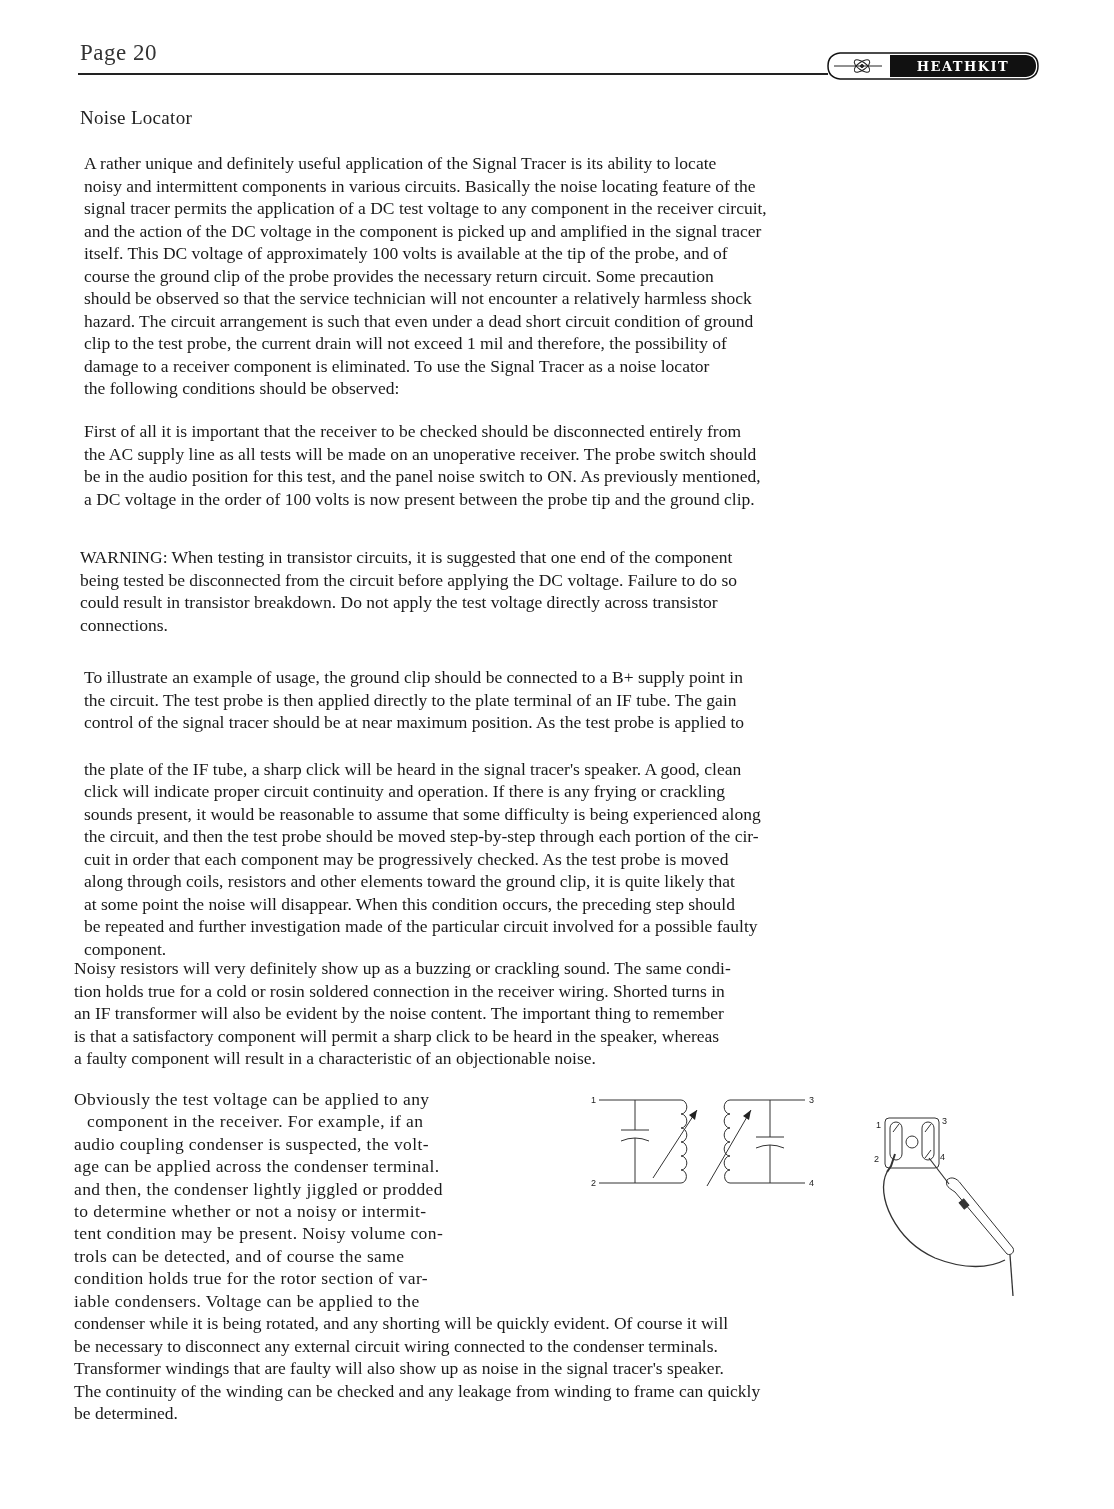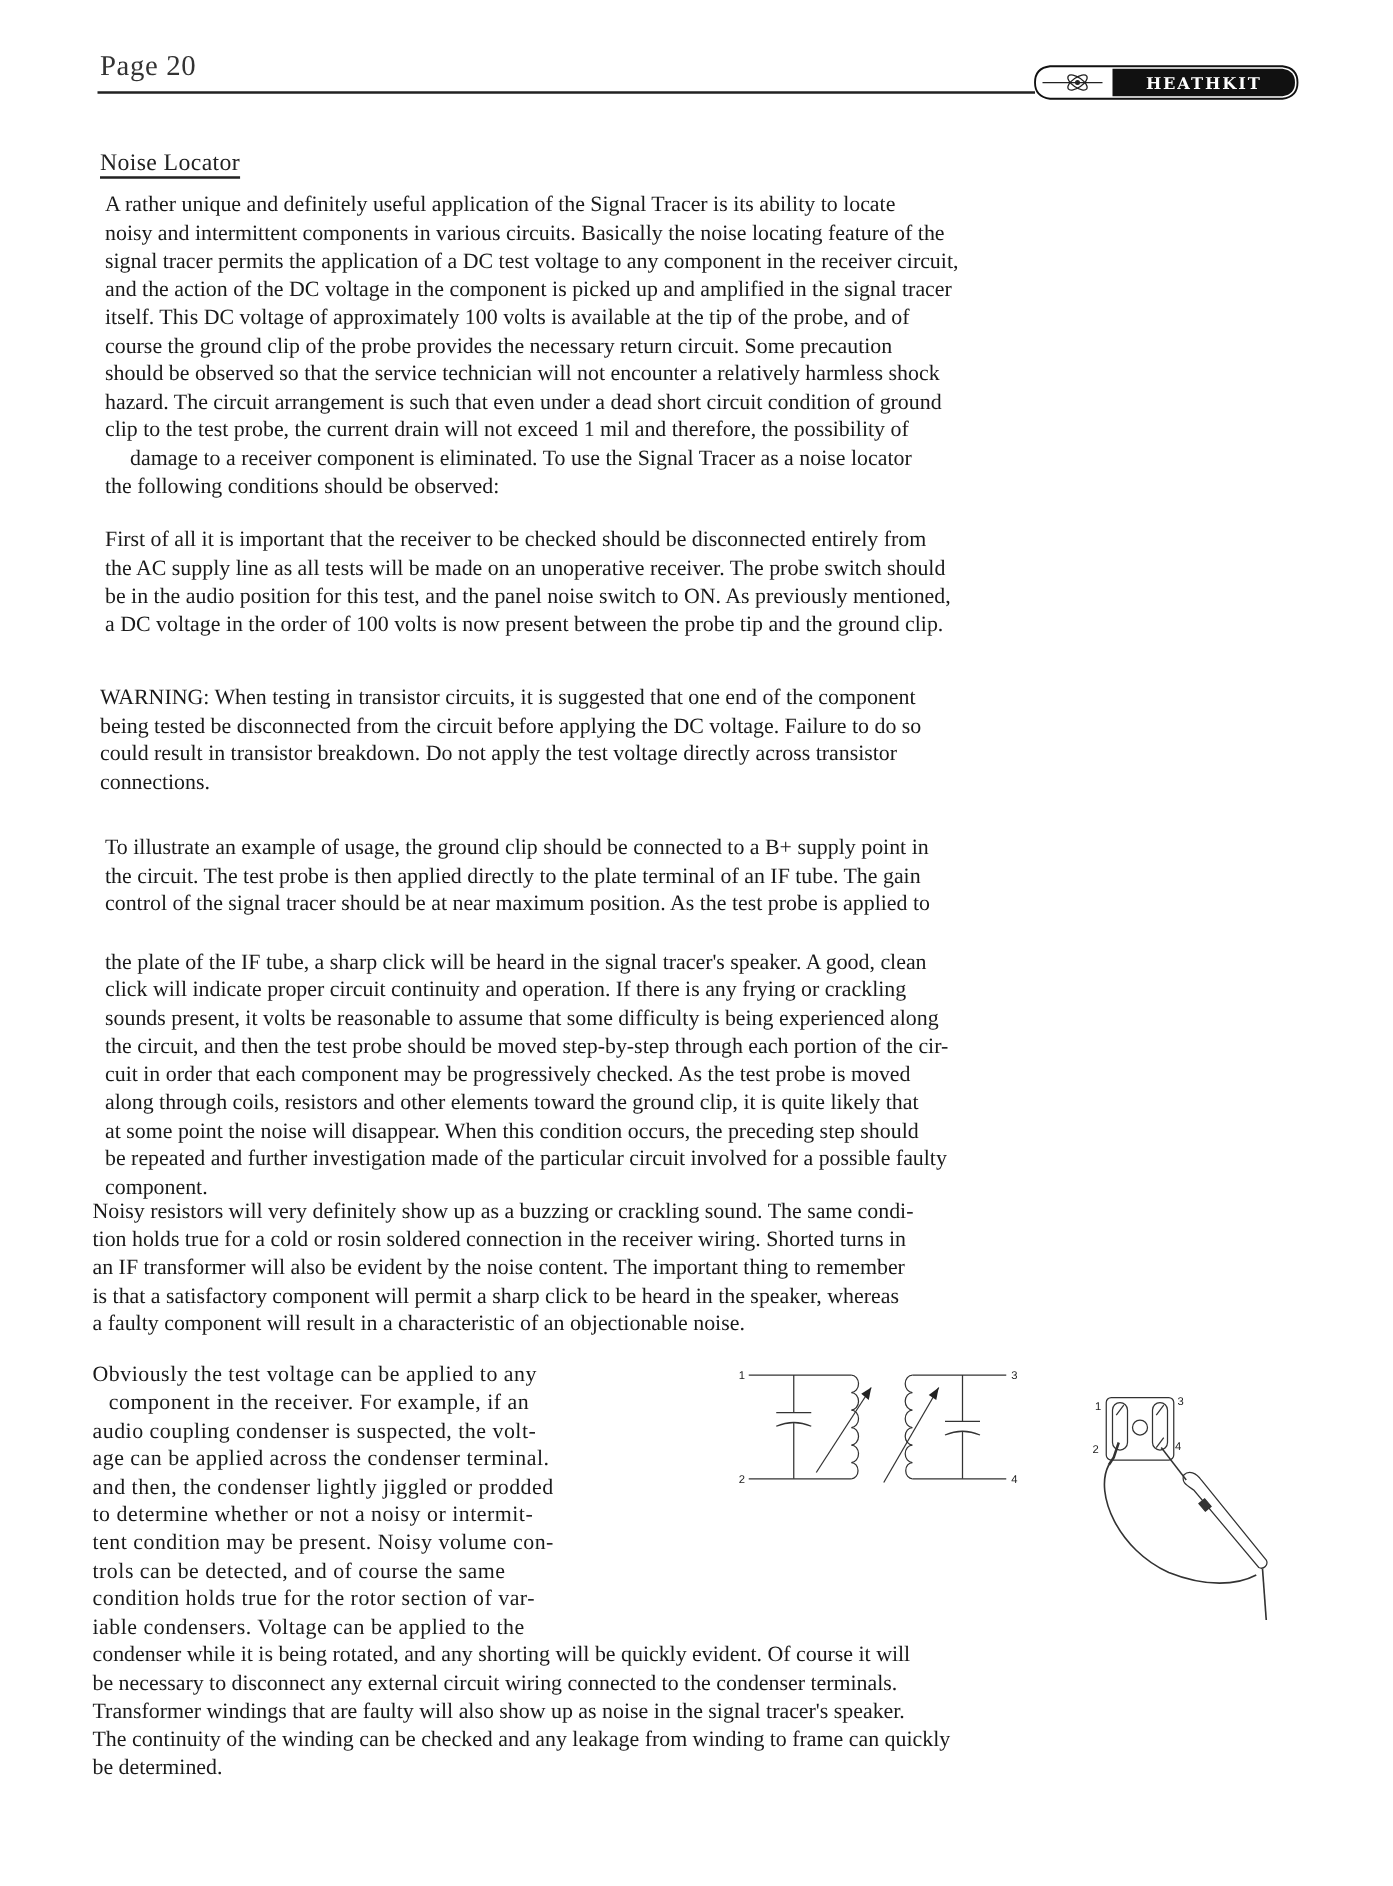--- a/index.html
+++ b/index.html
@@ -1,22 +1,22 @@
 <!DOCTYPE html>
 <html><head>
 <meta charset="utf-8">
 <style>
   html, body { margin: 0; padding: 0; background: #ffffff; }
   body { width: 1114px; height: 1509px; position: relative; overflow: hidden;
          font-family: "Liberation Serif", "DejaVu Serif", serif; color: #1a1a1a; }
   .page-num { position: absolute; left: 80px; top: 40px; font-size: 23px; color: #333; letter-spacing: 0.5px; }
   .header-rule { position: absolute; left: 78px; top: 73px; width: 750px; height: 2px; background: #222; }
   .logo { position: absolute; left: 826px; top: 50px; width: 214px; height: 32px; }
-  .heading { position: absolute; left: 80px; top: 120px; font-size: 19px; color: #222;
-             text-decoration: underline; text-underline-offset: 5px; text-decoration-thickness: 1.5px; letter-spacing: 0.3px; }
+  .heading { position: absolute; left: 80px; top: 107px; font-size: 19px; color: #222;
+             text-underline-offset: 5px; text-decoration-thickness: 1.5px; letter-spacing: 0.3px; }
   .para { position: absolute; left: 84px; width: 952px; }
   .para .ln { display: block; height: 22.5px; line-height: 22.5px; font-size: 17.5px;
               text-align: justify; text-align-last: justify; white-space: nowrap; overflow: visible; }
   .para .ln.last { text-align-last: left; }
   .col-para { position: absolute; left: 74px; width: 476px; }
   .col-para .ln { display: block; height: 22.4px; line-height: 22.4px; font-size: 17.5px;
                   text-align: justify; text-align-last: justify; white-space: nowrap; letter-spacing: 0.4px; }
   .figure { position: absolute; }
   .fig-label { font-family: "Liberation Sans", sans-serif; font-size: 9px; fill: #222; }
 </style>
@@ -42,21 +42,21 @@
 <div class="para" style="top:152px;">
   <span class="ln" style="word-spacing: 0px; text-align-last: left;">A rather unique and definitely useful application of the Signal Tracer is its ability to locate</span>
   <span class="ln" style="word-spacing: 0px; text-align-last: left;">noisy and intermittent components in various circuits. Basically the noise locating feature of the</span>
   <span class="ln" style="word-spacing: 0px; text-align-last: left;">signal tracer permits the application of a DC test voltage to any component in the receiver circuit,</span>
   <span class="ln" style="word-spacing: 0px; text-align-last: left;">and the action of the DC voltage in the component is picked up and amplified in the signal tracer</span>
   <span class="ln" style="word-spacing: 0px; text-align-last: left;">itself. This DC voltage of approximately 100 volts is available at the tip of the probe, and of</span>
   <span class="ln" style="word-spacing: 0px; text-align-last: left;">course the ground clip of the probe provides the necessary return circuit. Some precaution</span>
   <span class="ln" style="word-spacing: 0px; text-align-last: left;">should be observed so that the service technician will not encounter a relatively harmless shock</span>
   <span class="ln" style="word-spacing: 0px; text-align-last: left;">hazard. The circuit arrangement is such that even under a dead short circuit condition of ground</span>
   <span class="ln" style="word-spacing: 0px; text-align-last: left;">clip to the test probe, the current drain will not exceed 1 mil and therefore, the possibility of</span>
-  <span class="ln" style="word-spacing: 0px; text-align-last: left; margin-left: 20px;">damage to a receiver component is eliminated. To use the Signal Tracer as a noise locator</span>
+  <span class="ln" style="word-spacing: 0px; text-align-last: left;">damage to a receiver component is eliminated. To use the Signal Tracer as a noise locator</span>
   <span class="ln last">the following conditions should be observed:</span>
 </div>
 
 <div class="para" style="top:420px;">
   <span class="ln" style="word-spacing: 0px; text-align-last: left;">First of all it is important that the receiver to be checked should be disconnected entirely from</span>
   <span class="ln" style="word-spacing: 0px; text-align-last: left;">the AC supply line as all tests will be made on an unoperative receiver. The probe switch should</span>
   <span class="ln" style="word-spacing: 0px; text-align-last: left;">be in the audio position for this test, and the panel noise switch to ON. As previously mentioned,</span>
   <span class="ln" style="word-spacing: 0px; text-align-last: left;">a DC voltage in the order of 100 volts is now present between the probe tip and the ground clip.</span>
 </div>
 
@@ -66,21 +66,21 @@
   <span class="ln" style="word-spacing: 0px; text-align-last: left;">could result in transistor breakdown. Do not apply the test voltage directly across transistor</span>
   <span class="ln last">connections.</span>
 </div>
 
 <div class="para" style="top:666px;">
   <span class="ln" style="word-spacing: 0px; text-align-last: left;">To illustrate an example of usage, the ground clip should be connected to a B+ supply point in</span>
   <span class="ln" style="word-spacing: 0px; text-align-last: left;">the circuit. The test probe is then applied directly to the plate terminal of an IF tube. The gain</span>
   <span class="ln" style="word-spacing: 0px; text-align-last: left;">control of the signal tracer should be at near maximum position. As the test probe is applied to</span>
   <span class="ln" style="word-spacing: 0px; text-align-last: left; margin-top: 24px;">the plate of the IF tube, a sharp click will be heard in the signal tracer's speaker. A good, clean</span>
   <span class="ln" style="word-spacing: 0px; text-align-last: left;">click will indicate proper circuit continuity and operation. If there is any frying or crackling</span>
-  <span class="ln" style="word-spacing: 0px; text-align-last: left;">sounds present, it volts be reasonable to assume that some difficulty is being experienced along</span>
+  <span class="ln" style="word-spacing: 0px; text-align-last: left;">sounds present, it would be reasonable to assume that some difficulty is being experienced along</span>
   <span class="ln" style="word-spacing: 0px; text-align-last: left;">the circuit, and then the test probe should be moved step-by-step through each portion of the cir-</span>
   <span class="ln" style="word-spacing: 0px; text-align-last: left;">cuit in order that each component may be progressively checked. As the test probe is moved</span>
   <span class="ln" style="word-spacing: 0px; text-align-last: left;">along through coils, resistors and other elements toward the ground clip, it is quite likely that</span>
   <span class="ln" style="word-spacing: 0px; text-align-last: left;">at some point the noise will disappear. When this condition occurs, the preceding step should</span>
   <span class="ln" style="word-spacing: 0px; text-align-last: left;">be repeated and further investigation made of the particular circuit involved for a possible faulty</span>
   <span class="ln last">component.</span>
 </div>
 
 <div class="para" style="top:957px; left:74px; width:956px;">
   <span class="ln" style="word-spacing: 0px; text-align-last: left;">Noisy resistors will very definitely show up as a buzzing or crackling sound. The same condi-</span>

